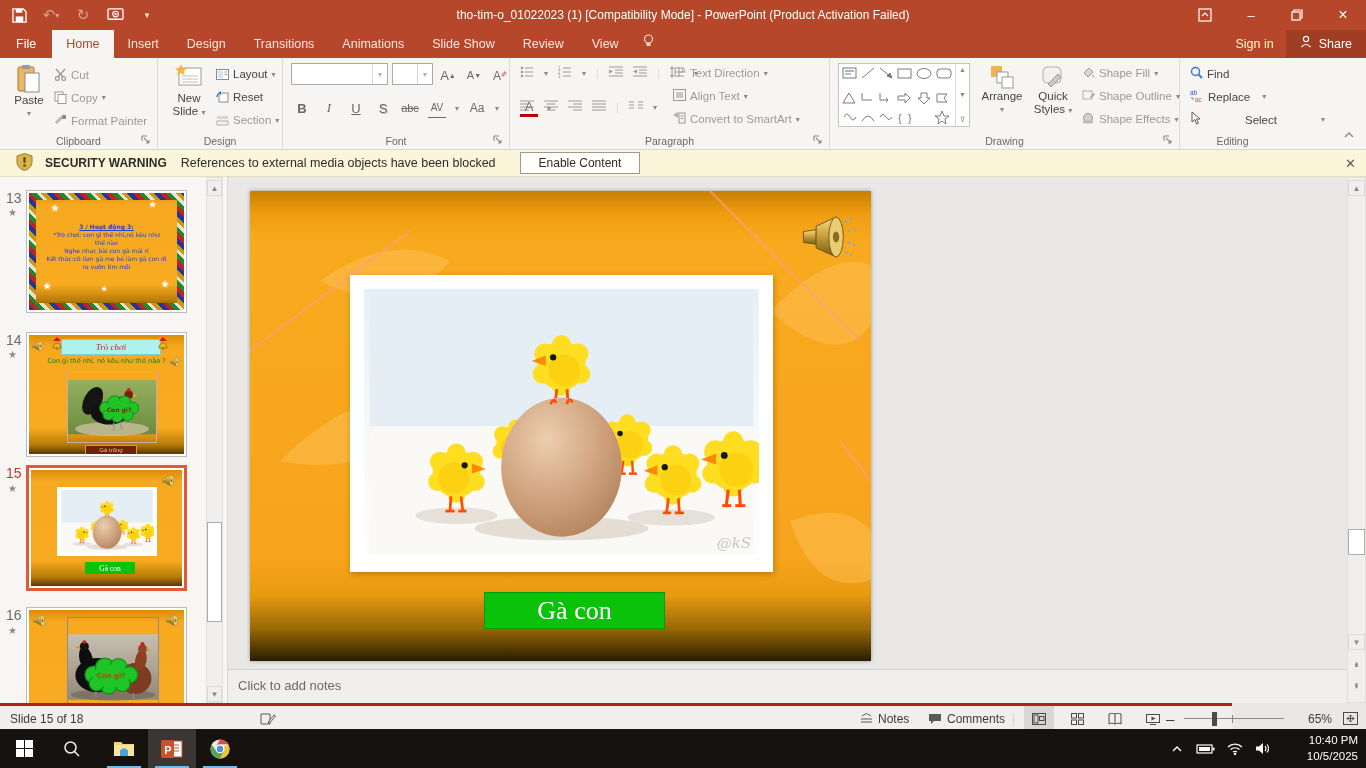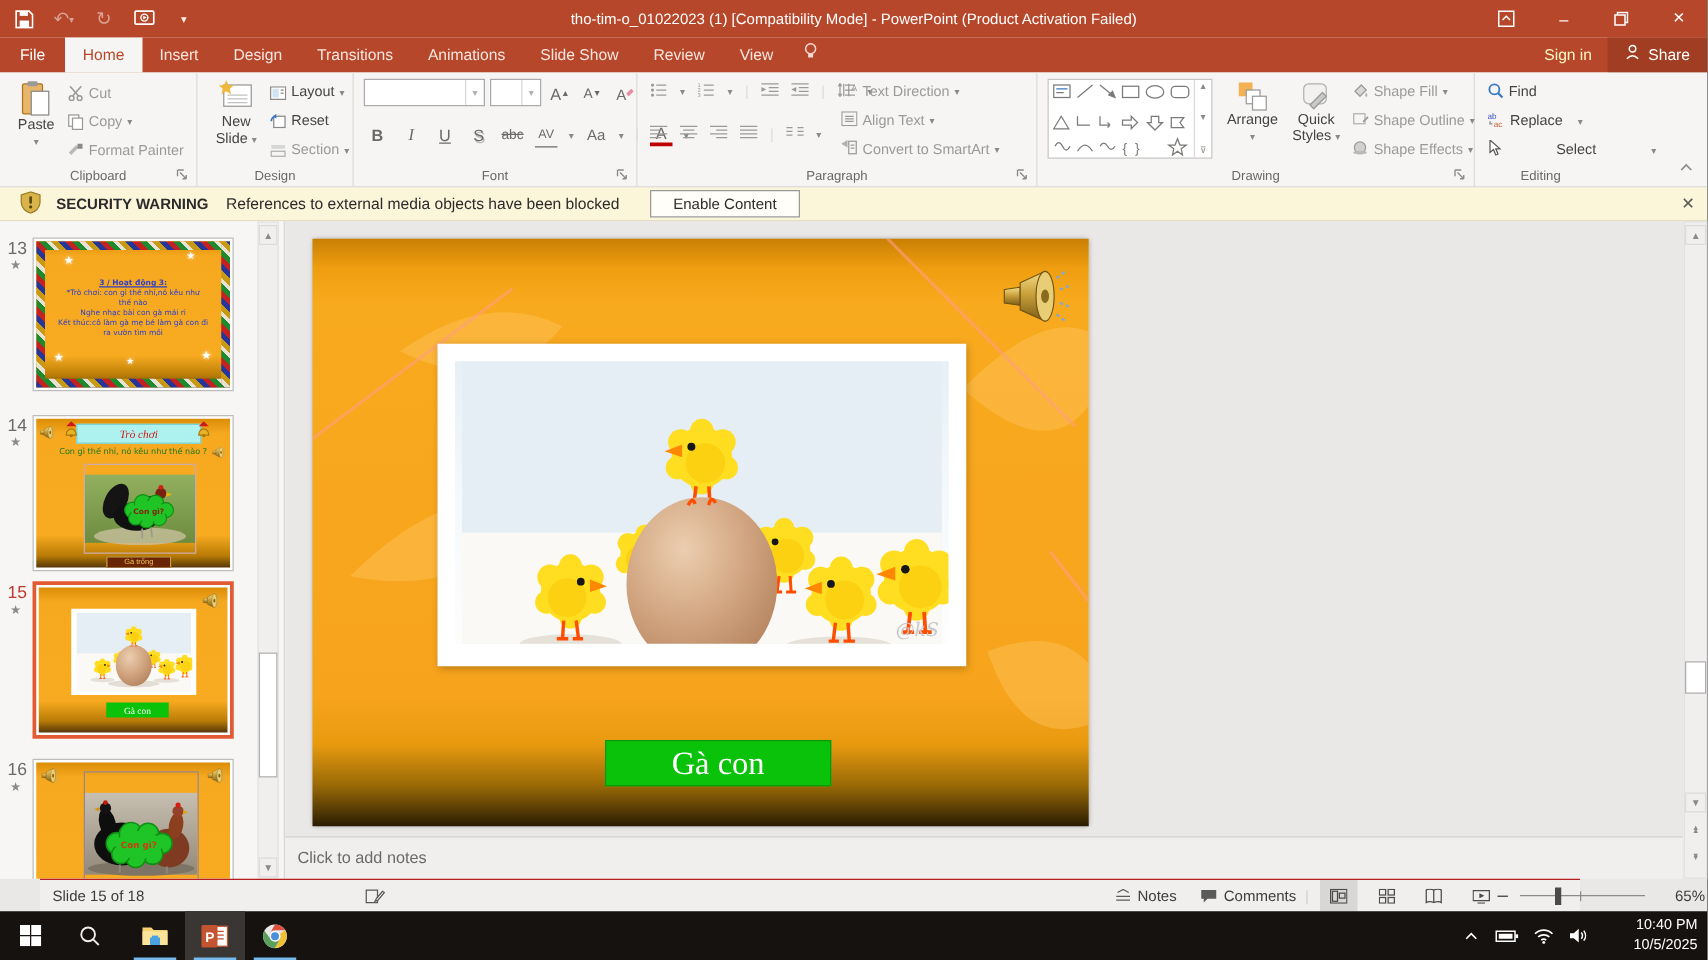--- a/index.html
+++ b/index.html
@@ -48,30 +48,30 @@
   .thumb{position:absolute;left:26px;width:161px;background:#fff;border:1px solid #bdbcbb;padding:2px;}
   .thumb.selected{border:3px solid #e25a33;}
   .thumbinner{position:relative;width:100%;height:100%;overflow:hidden;background:linear-gradient(180deg,#dc8d07 0%,#f6a81f 10%,#f8ab20 78%,#b97c06 92%,#57380a 100%);}
   .scrollcol{position:absolute;top:0;width:17px;background:#f0efee;border:1px solid #e2e1e0;}
   .sarrow{position:absolute;left:0;width:15px;height:16px;display:flex;align-items:center;justify-content:center;color:#8a8a8a;font-size:8px;background:#f0efee;border:1px solid #dcdbda;}
   .sthumb{position:absolute;left:0;width:15px;background:#fff;border:1px solid #adadad;}
   
   .slide{position:absolute;left:250px;top:14px;width:621px;height:470px;
          background:linear-gradient(180deg,#c97f03 0%,#ef9e10 5%,#f8aa1e 11%,#f7a41c 78%,#e89a0f 86%,#9a6a06 93%,#2a1c03 100%);
          box-shadow:0 0 4px rgba(0,0,0,.35);overflow:hidden;}
-  .photoframe{position:absolute;left:100px;top:84px;width:423px;height:258px;background:#fff;box-shadow:1px 2px 6px rgba(90,50,0,.35);}
+  .photoframe{position:absolute;left:100px;top:84px;width:423px;height:297px;background:#fff;box-shadow:1px 2px 6px rgba(90,50,0,.35);}
   .photo{position:absolute;left:14px;top:14px;right:14px;bottom:18px;background:linear-gradient(180deg,#e7f0f6 0%,#f6fafc 55%,#fdfdfc 100%);overflow:hidden;}
   .watermark{position:absolute;right:8px;bottom:2px;font-style:italic;color:#c7c7c7;font-size:15px;font-family:"DejaVu Serif",serif;}
   .caption{position:absolute;left:234px;top:401px;width:181px;height:37px;background:#0bc20b;border:1px solid #089a08;
            display:flex;align-items:center;justify-content:center;color:#fff;font-family:"Liberation Serif","DejaVu Serif",serif;font-size:26px;}
   .minicaption{position:absolute;background:#0bc20b;display:flex;align-items:center;justify-content:center;color:#fff;font-family:"Liberation Serif",serif;}
   .notespane{position:absolute;left:228px;top:492px;right:20px;height:34px;background:#f0efee;border-top:1px solid #d2d1d0;}
   .notesph{position:absolute;left:10px;top:8px;color:#6a6a68;font-size:13px;}
   
-  .statusbar{position:absolute;left:0;top:703px;width:1232px;height:26px;background:#f0efee;border-top:1px solid #b91c1c;color:#3e3c3a;font-size:12px;margin-left:32px;}
+  .statusbar{position:absolute;left:0;top:703px;width:1232px;height:26px;background:#f0efee;border-top:3px solid #b91c1c;color:#3e3c3a;font-size:12px;}
   .stitem{position:absolute;top:0;height:25px;display:flex;align-items:center;gap:5px;}
   .viewbtn{width:30px;height:25px;display:flex;align-items:center;justify-content:center;}
   .viewbtn.active{background:#d8d7d5;}
   
   .taskbar{position:absolute;left:0;top:729px;width:1366px;height:39px;background:#16120f;}
   .tslot{position:absolute;top:0;width:48px;height:39px;display:flex;align-items:center;justify-content:center;}
   .tslot.open::after{content:"";position:absolute;left:7px;right:7px;bottom:0;height:2px;background:#76b9ed;}
   .tslot.activeapp{background:#3a3633;}
   .tray{position:absolute;right:96px;top:0;height:39px;display:flex;align-items:center;gap:12px;color:#fff;}
   .clock{position:absolute;right:8px;top:3px;text-align:right;color:#fff;font-size:11.5px;line-height:16px;}

